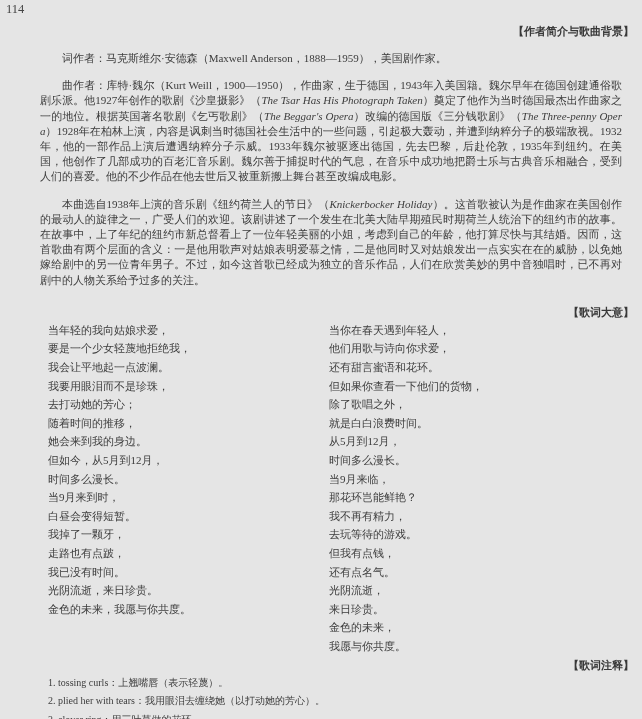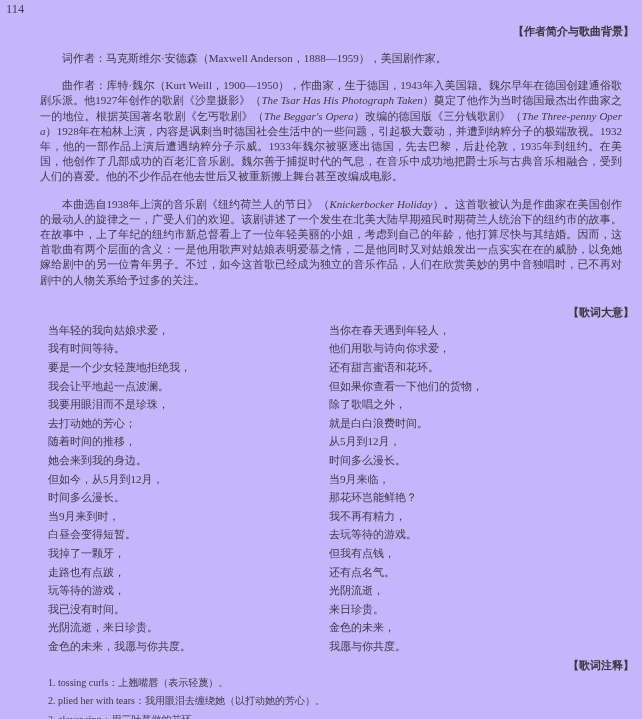--- a/index.html
+++ b/index.html
@@ -6,21 +6,21 @@
   body {
     width: 642px; height: 719px;
     background: #fdfdfd;
     font-family: "Liberation Serif", "DejaVu Serif", serif;
     color: #3c3c3c;
     overflow: hidden;
   }
   .page {
     position: relative;
     width: 642px; height: 719px;
-    background: #c4b5fd;
+    background: #e5e5e5;
     font-family: Liberation Serif, serif;
   }
   .page-number {
     position: absolute;
     left: 6px; top: 2px;
     font-size: 12.5px;
     color: #454545;
   }
   .content {
     position: absolute;
@@ -79,34 +79,32 @@
 
     <p class="para"><span>曲作者：库特·魏尔（Kurt Weill，1900—1950），作曲家，生于德国，1943年入美国籍。魏尔早年在德国创建通俗歌剧乐派。他1927年创作的歌剧《沙皇摄影》（</span><span class="italic">The Tsar Has His Photograph Taken</span><span>）奠定了他作为当时德国最杰出作曲家之一的地位。根据英国著名歌剧《乞丐歌剧》（</span><span class="italic">The Beggar's Opera</span><span>）改编的德国版《三分钱歌剧》（</span><span class="italic">The Three-penny Opera</span><span>）1928年在柏林上演，内容是讽刺当时德国社会生活中的一些问题，引起极大轰动，并遭到纳粹分子的极端敌视。1932年，他的一部作品上演后遭遇纳粹分子示威。1933年魏尔被驱逐出德国，先去巴黎，后赴伦敦，1935年到纽约。在美国，他创作了几部成功的百老汇音乐剧。魏尔善于捕捉时代的气息，在音乐中成功地把爵士乐与古典音乐相融合，受到人们的喜爱。他的不少作品在他去世后又被重新搬上舞台甚至改编成电影。</span></p>
 
     <p class="para"><span>本曲选自1938年上演的音乐剧《纽约荷兰人的节日》（</span><span class="italic">Knickerbocker Holiday</span><span>）。这首歌被认为是作曲家在美国创作的最动人的旋律之一，广受人们的欢迎。该剧讲述了一个发生在北美大陆早期殖民时期荷兰人统治下的纽约市的故事。在故事中，上了年纪的纽约市新总督看上了一位年轻美丽的小姐，考虑到自己的年龄，他打算尽快与其结婚。因而，这首歌曲有两个层面的含义：一是他用歌声对姑娘表明爱慕之情，二是他同时又对姑娘发出一点实实在在的威胁，以免她嫁给剧中的另一位青年男子。不过，如今这首歌已经成为独立的音乐作品，人们在欣赏美妙的男中音独唱时，已不再对剧中的人物关系给予过多的关注。</span></p>
 
     <div class="section-heading lyrics-heading">【歌词大意】</div>
 
     <div class="lyrics-columns">
       <div class="lyrics-col left">
         <div class="lyric-line">当年轻的我向姑娘求爱，</div>
-        <div class="lyric-line">我有时间等待。</div>
         <div class="lyric-line">要是一个少女轻蔑地拒绝我，</div>
         <div class="lyric-line">我会让平地起一点波澜。</div>
         <div class="lyric-line">我要用眼泪而不是珍珠，</div>
         <div class="lyric-line">去打动她的芳心；</div>
         <div class="lyric-line">随着时间的推移，</div>
         <div class="lyric-line">她会来到我的身边。</div>
         <div class="lyric-line">但如今，从5月到12月，</div>
         <div class="lyric-line">时间多么漫长。</div>
         <div class="lyric-line">当9月来到时，</div>
         <div class="lyric-line">白昼会变得短暂。</div>
         <div class="lyric-line">我掉了一颗牙，</div>
         <div class="lyric-line">走路也有点跛，</div>
-        <div class="lyric-line">玩等待的游戏，</div>
         <div class="lyric-line">我已没有时间。</div>
         <div class="lyric-line">光阴流逝，来日珍贵。</div>
         <div class="lyric-line">金色的未来，我愿与你共度。</div>
       </div>
       <div class="lyrics-col right">
         <div class="lyric-line">当你在春天遇到年轻人，</div>
         <div class="lyric-line">他们用歌与诗向你求爱，</div>
         <div class="lyric-line">还有甜言蜜语和花环。</div>
         <div class="lyric-line">但如果你查看一下他们的货物，</div>
         <div class="lyric-line">除了歌唱之外，</div>

